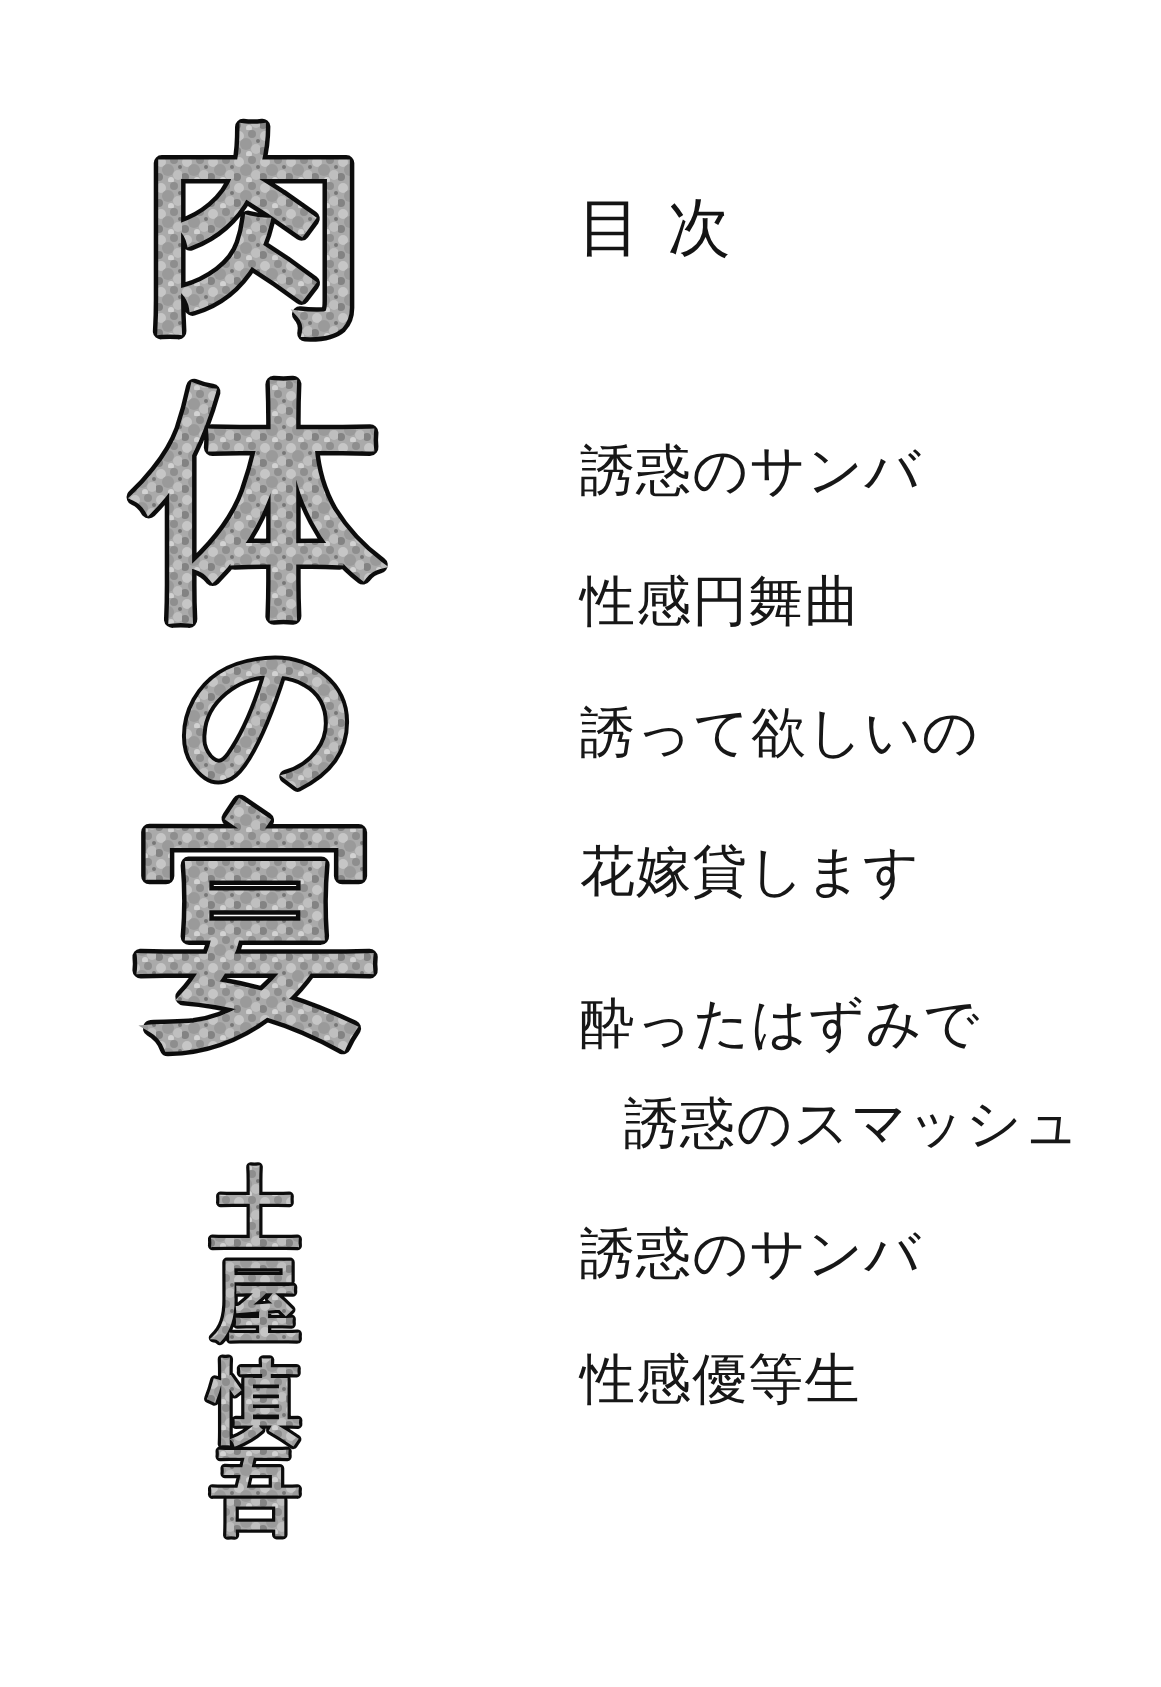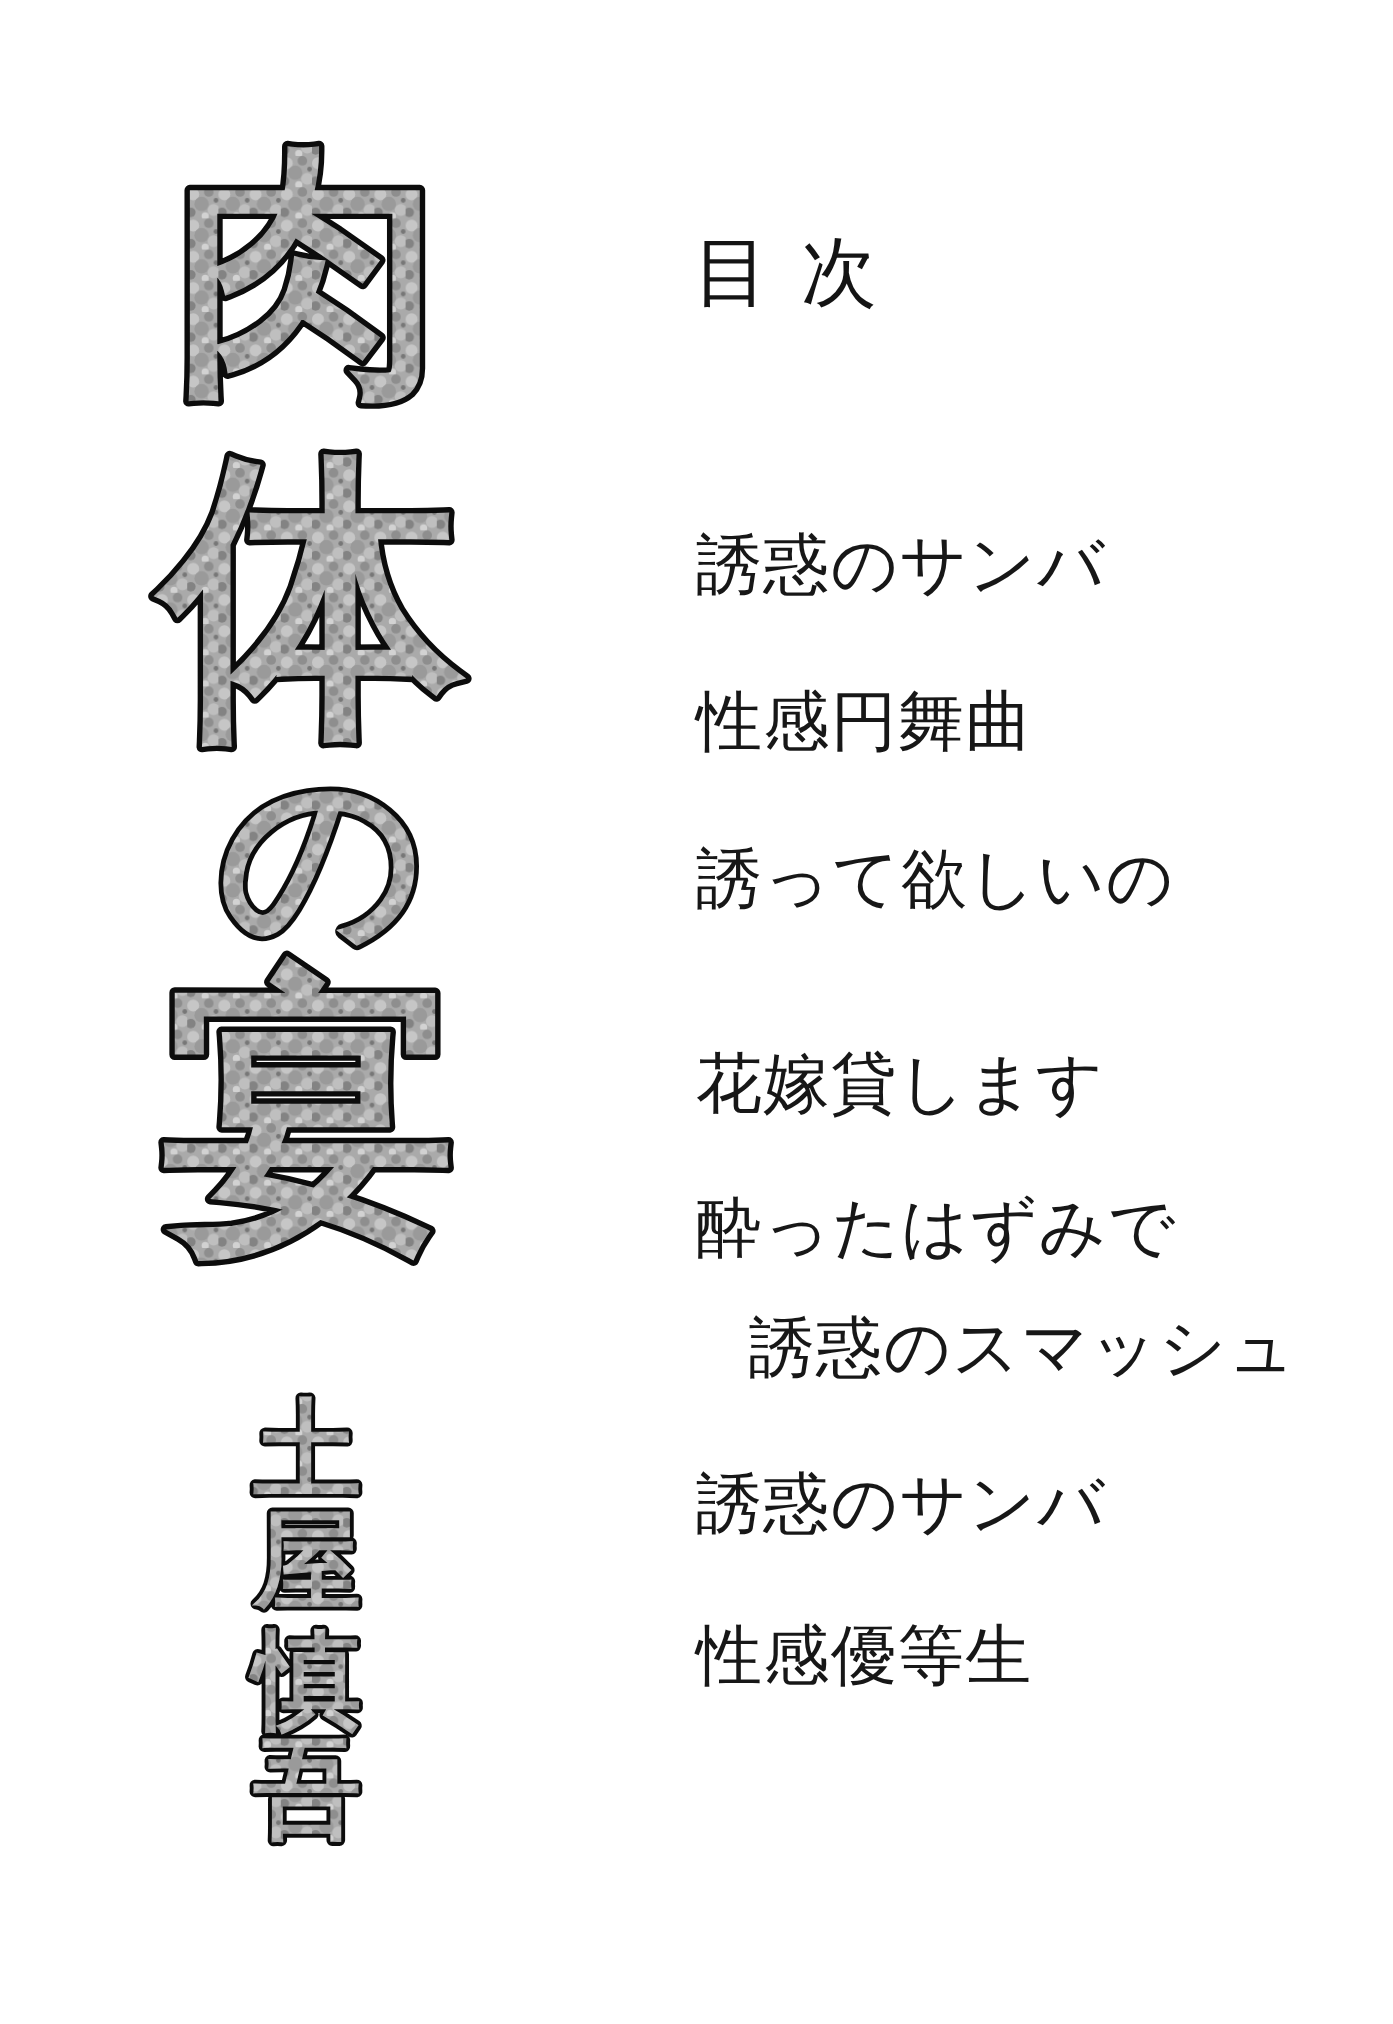--- a/index.html
+++ b/index.html
@@ -53,21 +53,21 @@
     font-size: 55px;
     line-height: 1;
     letter-spacing: 0.02em;
     color: #171717;
     white-space: nowrap;
     font-family: Liberation Serif, serif;
   }
   .toc-item:nth-of-type(2) { top: 443px; }
   .toc-item:nth-of-type(3) { top: 574px; }
   .toc-item:nth-of-type(4) { top: 705px; }
-  .toc-item:nth-of-type(5) { top: 876px; }
+  .toc-item:nth-of-type(5) { top: 844px; }
   .toc-item:nth-of-type(6) { top: 996px; }
   .toc-item:nth-of-type(7) { top: 1096px; margin-left: 44px; }
   .toc-item:nth-of-type(8) { top: 1226px; }
   .toc-item:nth-of-type(9) { top: 1352px; }
 </style>
 </head>
 <body>
 
 <div class="page">
 

